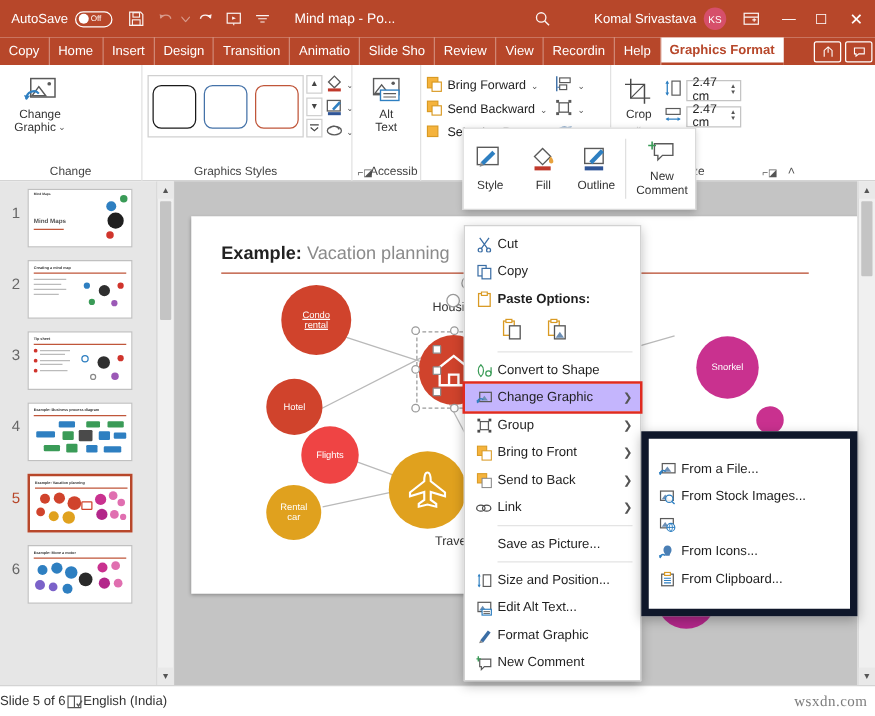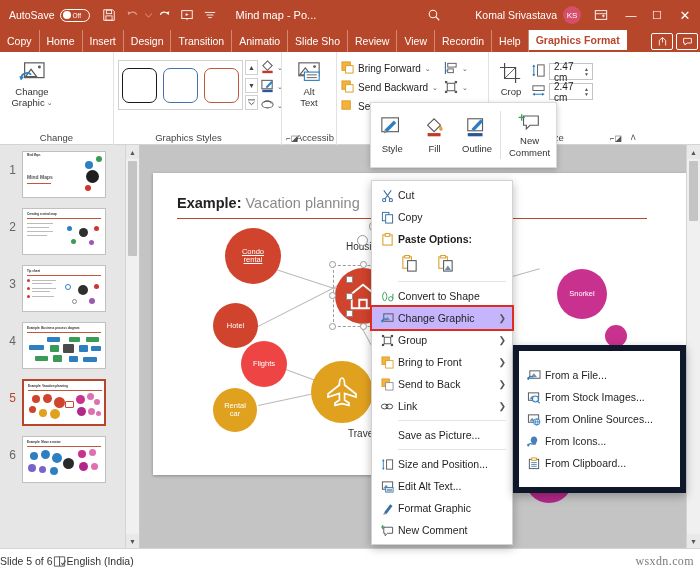--- a/index.html
+++ b/index.html
@@ -1026,21 +1026,20 @@
   </div>
   <div class="ctx-item">
     <span class="ctx-ico">
       <svg width="14" height="13" viewBox="0 0 15 14">
           <rect x="1.5" y="2" width="11" height="8" fill="none" stroke="#5a5a5a" stroke-width="1.05"></rect>
           <path d="M2.5 9 L5.5 5 L8.5 9 Z" fill="#6d8fb5"></path>
           <circle cx="10.4" cy="9.6" r="3.4" fill="#fff" stroke="#2e7fc1" stroke-width="1"></circle>
           <path d="M7 9.6 h6.8 M10.4 6.2 C8.6 8, 8.6 11.2, 10.4 13 C12.2 11.2, 12.2 8, 10.4 6.2 Z" fill="none" stroke="#2e7fc1" stroke-width="0.85"></path>
         </svg>
     </span>
-    <span class="ctx-lbl">From Online Sources...</span>
   </div>
   <div class="ctx-item">
     <span class="ctx-ico">
       <svg width="14" height="13" viewBox="0 0 15 14">
           <path d="M7.5 1.6 C9.6 1.6, 11 3.4, 11 5.4 C11 7.6, 9.3 8.6, 9.3 10.4 H5.7 C5.7 8.6, 4 7.6, 4 5.4 C4 3.4, 5.4 1.6, 7.5 1.6 Z" fill="#4a7fb5"></path>
           <path d="M1 12 C1 9, 4 8.5, 5.4 10.2" fill="none" stroke="#2e7fc1" stroke-width="1.2"></path>
           <path d="M1.2 12.6 L0 9.8 L3.4 10 Z" fill="#2e7fc1"></path>
         </svg>
     </span>
     <span class="ctx-lbl">From Icons...</span>

